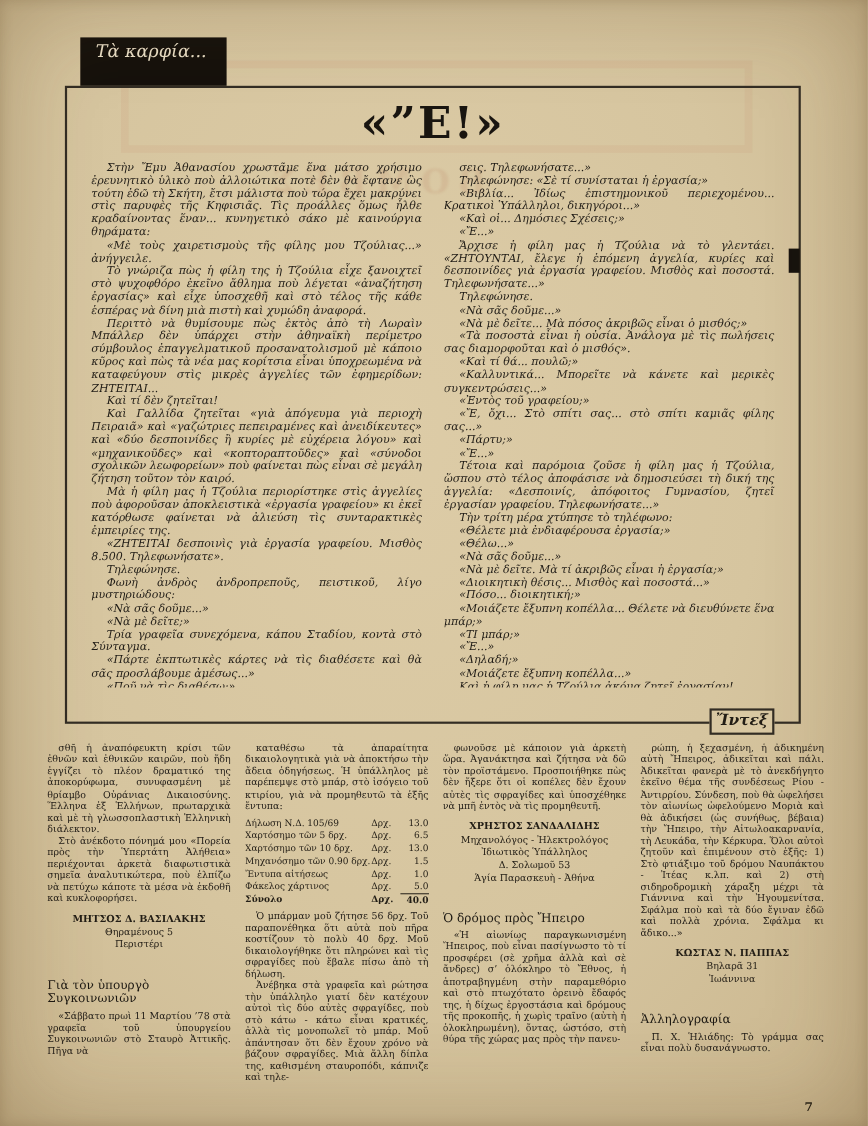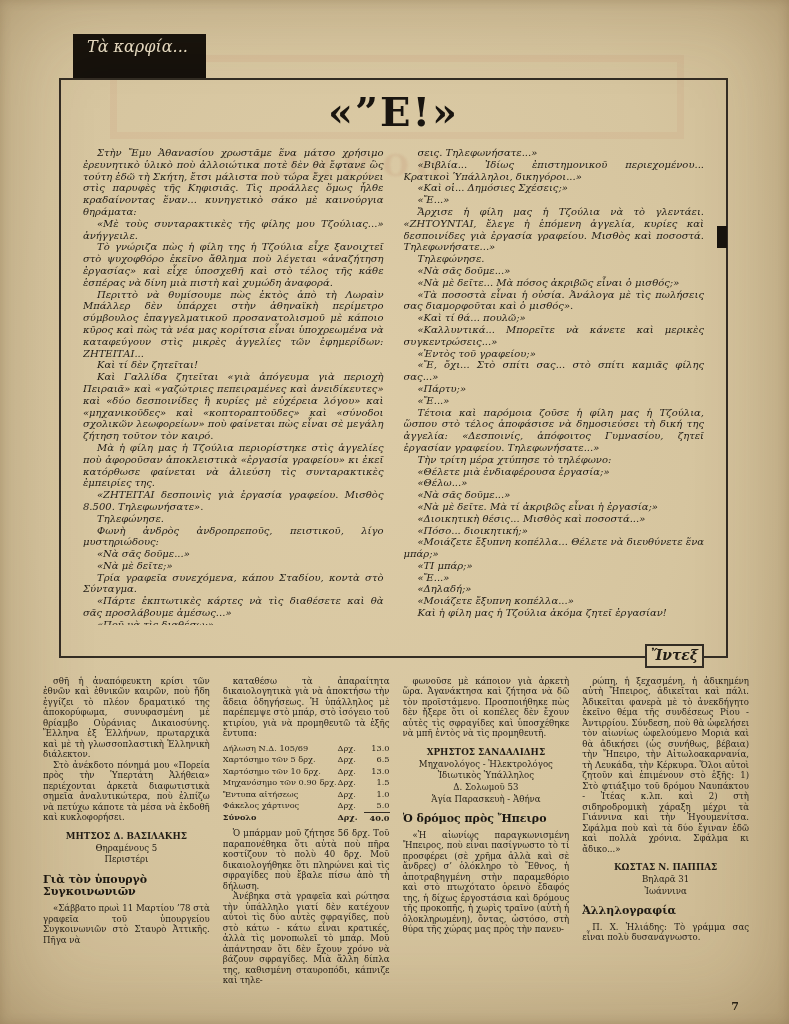--- a/index.html
+++ b/index.html
@@ -55,21 +55,21 @@
   .letters{
     position:absolute;left:43px;top:676px;width:706px;z-index:1;
     display:flex;gap:13px;
   }
   .letter-col{flex:1;height:318px;overflow:hidden;}
   .letter-col .bp{
     margin:0;text-indent:10px;font-size:8.6px;line-height:1.22;
     text-align:justify;color:#25201a;
   }
   .bh{
-    font-size:11px;font-weight:bold;margin:8px 0 4px;line-height:1.15;color:#1c1812;
+    font-size:11px;font-weight:normal;margin:24px 0 4px;line-height:1.15;color:#1c1812;
   }
   .bsig{text-align:center;margin:8px 0 6px;font-size:8.6px;line-height:1.35;}
   .bsig-name{font-weight:bold;font-size:8.8px;}
   .btable{margin:4px 0 4px;font-size:8.2px;}
   .btr{display:flex;line-height:1.4;}
   .btd0{flex:1;white-space:nowrap;overflow:hidden;}
   .btd1{width:26px;text-align:left;}
   .btd2{width:26px;text-align:right;}
   .btr:last-child{font-weight:bold;}
   .btr:last-child .btd2{border-top:1px solid #332d24;}
@@ -86,37 +86,38 @@
   <div class="ghost-box"></div>
   <div class="ghost-text">ΒΟΜΒΕΣ</div>
 
   <div class="tab">Τὰ καρφία...</div>
 
   <div class="article-box">
     <h1 class="article-title">«”Ε!»</h1>
     <div class="article-cols">
       <div class="article-col">
           <p class="bp">Στὴν Ἔμυ Ἀθανασίου χρωστᾶμε ἕνα μάτσο χρήσιμο ἐρευνητικὸ ὑλικὸ ποὺ ἀλλοιώτικα ποτὲ δὲν θὰ ἔφτανε ὣς τούτη ἐδῶ τὴ Σκήτη, ἔτσι μάλιστα ποὺ τώρα ἔχει μακρύνει στὶς παρυφὲς τῆς Κηφισιᾶς. Τὶς προάλλες ὅμως ἦλθε κραδαίνοντας ἕναν... κυνηγετικὸ σάκο μὲ καινούργια θηράματα:</p>
-          <p class="bp">«Μὲ τοὺς συνταρακτικὲς τῆς φίλης μου Τζούλιας...» ἀνήγγειλε.</p>
+          <p class="bp">«Μὲ τοὺς χαιρετισμοὺς τῆς φίλης μου Τζούλιας...» ἀνήγγειλε.</p>
           <p class="bp">Τὸ γνώριζα πὼς ἡ φίλη της ἡ Τζούλια εἶχε ξανοιχτεῖ στὸ ψυχοφθόρο ἐκεῖνο ἄθλημα ποὺ λέγεται «ἀναζήτηση ἐργασίας» καὶ εἶχε ὑποσχεθῆ καὶ στὸ τέλος τῆς κάθε ἑσπέρας νὰ δίνη μιὰ πιστὴ καὶ χυμώδη ἀναφορά.</p>
           <p class="bp">Περιττὸ νὰ θυμίσουμε πὼς ἐκτὸς ἀπὸ τὴ Λωραὶν Μπάλλερ δὲν ὑπάρχει στὴν ἀθηναϊκὴ περίμετρο σύμβουλος ἐπαγγελματικοῦ προσανατολισμοῦ μὲ κάποιο κῦρος καὶ πὼς τὰ νέα μας κορίτσια εἶναι ὑποχρεωμένα νὰ καταφεύγουν στὶς μικρὲς ἀγγελίες τῶν ἐφημερίδων: ΖΗΤΕΙΤΑΙ...</p>
           <p class="bp">Καὶ τί δὲν ζητεῖται!</p>
           <p class="bp">Καὶ Γαλλίδα ζητεῖται «γιὰ ἀπόγευμα γιὰ περιοχὴ Πειραιᾶ» καὶ «γαζώτριες πεπειραμένες καὶ ἀνειδίκευτες» καὶ «δύο δεσποινίδες ἢ κυρίες μὲ εὐχέρεια λόγου» καὶ «μηχανικοῦδες» καὶ «κοπτοραπτοῦδες» καὶ «σύνοδοι σχολικῶν λεωφορείων» ποὺ φαίνεται πὼς εἶναι σὲ μεγάλη ζήτηση τοῦτον τὸν καιρό.</p>
           <p class="bp">Μὰ ἡ φίλη μας ἡ Τζούλια περιορίστηκε στὶς ἀγγελίες ποὺ ἀφοροῦσαν ἀποκλειστικὰ «ἐργασία γραφείου» κι ἐκεῖ κατόρθωσε φαίνεται νὰ ἀλιεύση τὶς συνταρακτικὲς ἐμπειρίες της.</p>
           <p class="bp">«ΖΗΤΕΙΤΑΙ δεσποινὶς γιὰ ἐργασία γραφείου. Μισθὸς 8.500. Τηλεφωνήσατε».</p>
           <p class="bp">Τηλεφώνησε.</p>
           <p class="bp">Φωνὴ ἀνδρὸς ἀνδροπρεποῦς, πειστικοῦ, λίγο μυστηριώδους:</p>
           <p class="bp">«Νὰ σᾶς δοῦμε...»</p>
           <p class="bp">«Νὰ μὲ δεῖτε;»</p>
           <p class="bp">Τρία γραφεῖα συνεχόμενα, κάπου Σταδίου, κοντὰ στὸ Σύνταγμα.</p>
           <p class="bp">«Πάρτε ἐκπτωτικὲς κάρτες νὰ τὶς διαθέσετε καὶ θὰ σᾶς προσλάβουμε ἀμέσως...»</p>
           <p class="bp">«Ποῦ νὰ τὶς διαθέσω;»</p>
         </div>
       <div class="article-col">
           <p class="bp">σεις. Τηλεφωνήσατε...»</p>
+          <p class="bp">Τηλεφώνησε: «Σὲ τί συνίσταται ἡ ἐργασία;»</p>
           <p class="bp">«Βιβλία... Ἰδίως ἐπιστημονικοῦ περιεχομένου... Κρατικοὶ Ὑπάλληλοι, δικηγόροι...»</p>
           <p class="bp">«Καὶ οἱ... Δημόσιες Σχέσεις;»</p>
           <p class="bp">«Ἔ...»</p>
           <p class="bp">Ἄρχισε ἡ φίλη μας ἡ Τζούλια νὰ τὸ γλεντάει. «ΖΗΤΟΥΝΤΑΙ, ἔλεγε ἡ ἑπόμενη ἀγγελία, κυρίες καὶ δεσποινίδες γιὰ ἐργασία γραφείου. Μισθὸς καὶ ποσοστά. Τηλεφωνήσατε...»</p>
           <p class="bp">Τηλεφώνησε.</p>
           <p class="bp">«Νὰ σᾶς δοῦμε...»</p>
           <p class="bp">«Νὰ μὲ δεῖτε... Μὰ πόσος ἀκριβῶς εἶναι ὁ μισθός;»</p>
           <p class="bp">«Τὰ ποσοστὰ εἶναι ἡ οὐσία. Ἀνάλογα μὲ τὶς πωλήσεις σας διαμορφοῦται καὶ ὁ μισθός».</p>
           <p class="bp">«Καὶ τί θά... πουλῶ;»</p>
           <p class="bp">«Καλλυντικά... Μπορεῖτε νὰ κάνετε καὶ μερικὲς συγκεντρώσεις...»</p>

